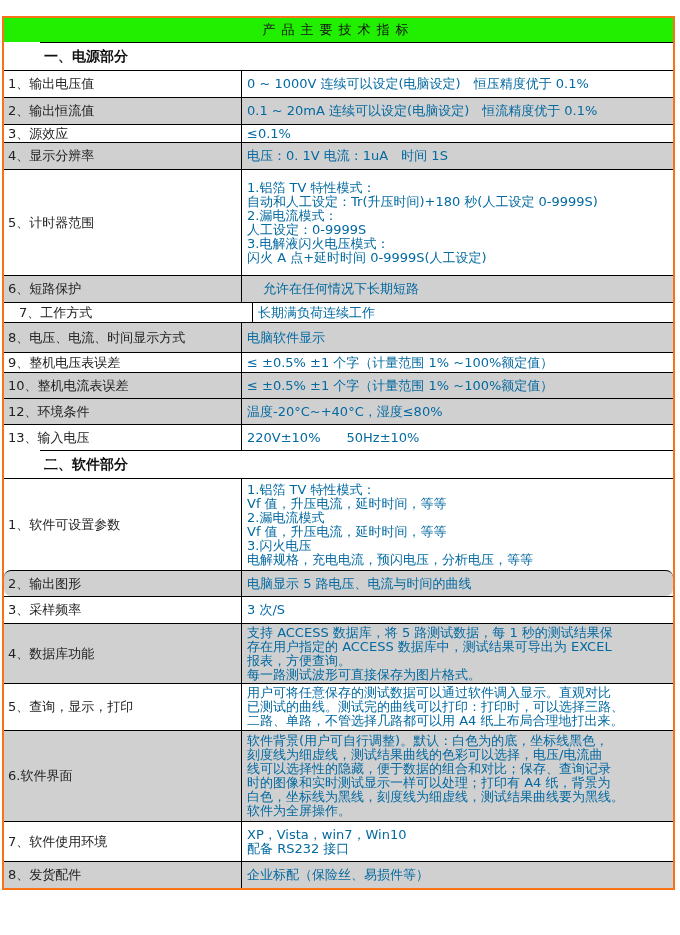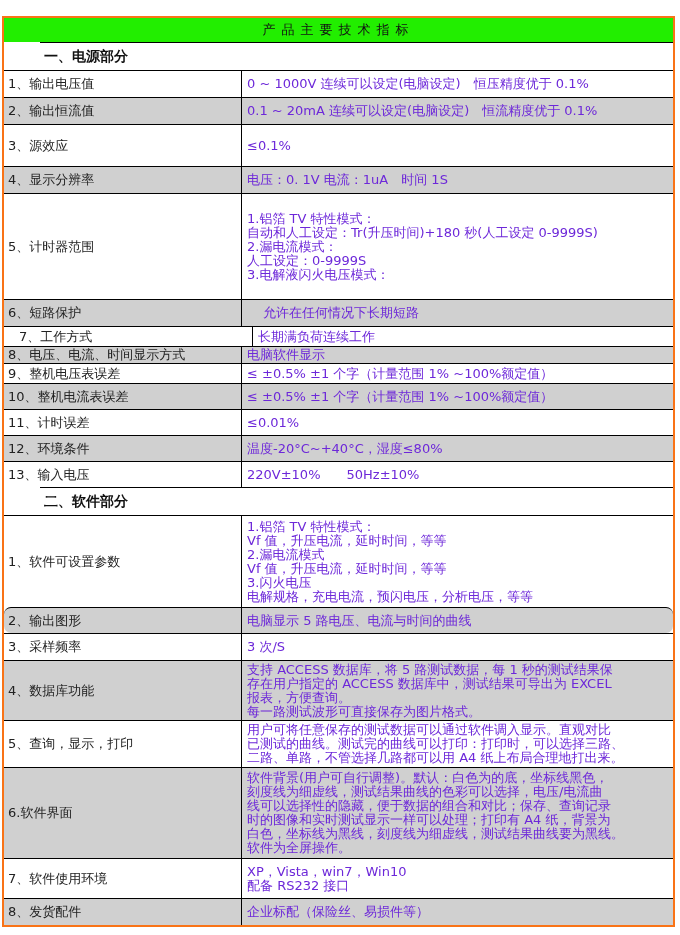--- a/index.html
+++ b/index.html
@@ -10,21 +10,21 @@
   .row { display: flex; border-top: 1px solid #000; box-sizing: border-box; }
   .row.first { border-top: none; }
   .row.gray { background: #d0d0d0; }
   .row.white { background: #ffffff; }
   .title-row { background: #22ee00; height: 24px; align-items: center; justify-content: center;
                font-size: 13px; letter-spacing: 6px; color: #111; }
   .section-row { height: 28px; align-items: center; padding-left: 4px; font-size: 14px; font-weight: bold; margin-left: 36px; }
   .cell-l { width: 238px; flex: 0 0 238px; border-right: 1px solid #000; box-sizing: border-box;
             padding-left: 4px; display: flex; align-items: center; font-size: 13px; color: #222; }
   .cell-r { flex: 1; padding-left: 5px; display: flex; flex-direction: column; justify-content: center;
-            font-size: 13px; line-height: 14px; color: #6d28d9; }
+            font-size: 13px; line-height: 14px; color: #0369a1; }
   .cell-r .line { white-space: nowrap; }
 </style>
 </head>
 <body>
 
 <div class="spec-table">
   <div class="row first title-row">
     <span>产品主要技术指标</span>
   </div>
   <div id="table-body">
@@ -36,76 +36,71 @@
         <div class="cell-r">
           <div class="line">0 ~ 1000V 连续可以设定(电脑设定)　恒压精度优于 0.1%</div>
         </div>
       </div>
       <div class="row gray" style="height: 27px;">
         <div class="cell-l">2、输出恒流值</div>
         <div class="cell-r">
           <div class="line">0.1 ~ 20mA 连续可以设定(电脑设定)　恒流精度优于 0.1%</div>
         </div>
       </div>
-      <div class="row white" style="height: 42px;">
+      <div class="row white" style="height: 18px;">
         <div class="cell-l">3、源效应</div>
         <div class="cell-r">
           <div class="line">≤0.1%</div>
         </div>
       </div>
       <div class="row gray" style="height: 27px;">
         <div class="cell-l">4、显示分辨率</div>
         <div class="cell-r">
           <div class="line">电压：0. 1V  电流：1uA　时间 1S</div>
         </div>
       </div>
       <div class="row white" style="height: 106px;">
         <div class="cell-l">5、计时器范围</div>
         <div class="cell-r">
           <div class="line">1.铝箔 TV 特性模式：</div>
           <div class="line">自动和人工设定：Tr(升压时间)+180 秒(人工设定 0-9999S)</div>
           <div class="line">2.漏电流模式：</div>
           <div class="line">人工设定：0-9999S</div>
           <div class="line">3.电解液闪火电压模式：</div>
+          <div class="line">闪火 A 点+延时时间 0-9999S(人工设定)</div>
         </div>
       </div>
       <div class="row gray" style="height: 27px; gap: 16px;">
         <div class="cell-l">6、短路保护</div>
         <div class="cell-r">
           <div class="line">允许在任何情况下长期短路</div>
         </div>
       </div>
       <div class="row white" style="height: 20px; padding-left: 11px;">
         <div class="cell-l">7、工作方式</div>
         <div class="cell-r">
           <div class="line">长期满负荷连续工作</div>
         </div>
       </div>
-      <div class="row gray" style="height: 17px;">
+      <div class="row gray" style="height: 30px;">
         <div class="cell-l">8、电压、电流、时间显示方式</div>
         <div class="cell-r">
           <div class="line">电脑软件显示</div>
         </div>
       </div>
       <div class="row white" style="height: 20px;">
         <div class="cell-l">9、整机电压表误差</div>
         <div class="cell-r">
           <div class="line">≤ ±0.5% ±1 个字（计量范围 1% ~100%额定值）</div>
         </div>
       </div>
       <div class="row gray" style="height: 26px;">
         <div class="cell-l">10、整机电流表误差</div>
         <div class="cell-r">
           <div class="line">≤ ±0.5% ±1 个字（计量范围 1% ~100%额定值）</div>
-        </div>
-      </div>
-      <div class="row white" style="height: 26px;">
-        <div class="cell-l">11、计时误差</div>
-        <div class="cell-r">
-          <div class="line">≤0.01%</div>
         </div>
       </div>
       <div class="row gray" style="height: 26px;">
         <div class="cell-l">12、环境条件</div>
         <div class="cell-r">
           <div class="line">温度-20°C~+40°C，湿度≤80%</div>
         </div>
       </div>
       <div class="row white" style="height: 26px;">
         <div class="cell-l">13、输入电压</div>

